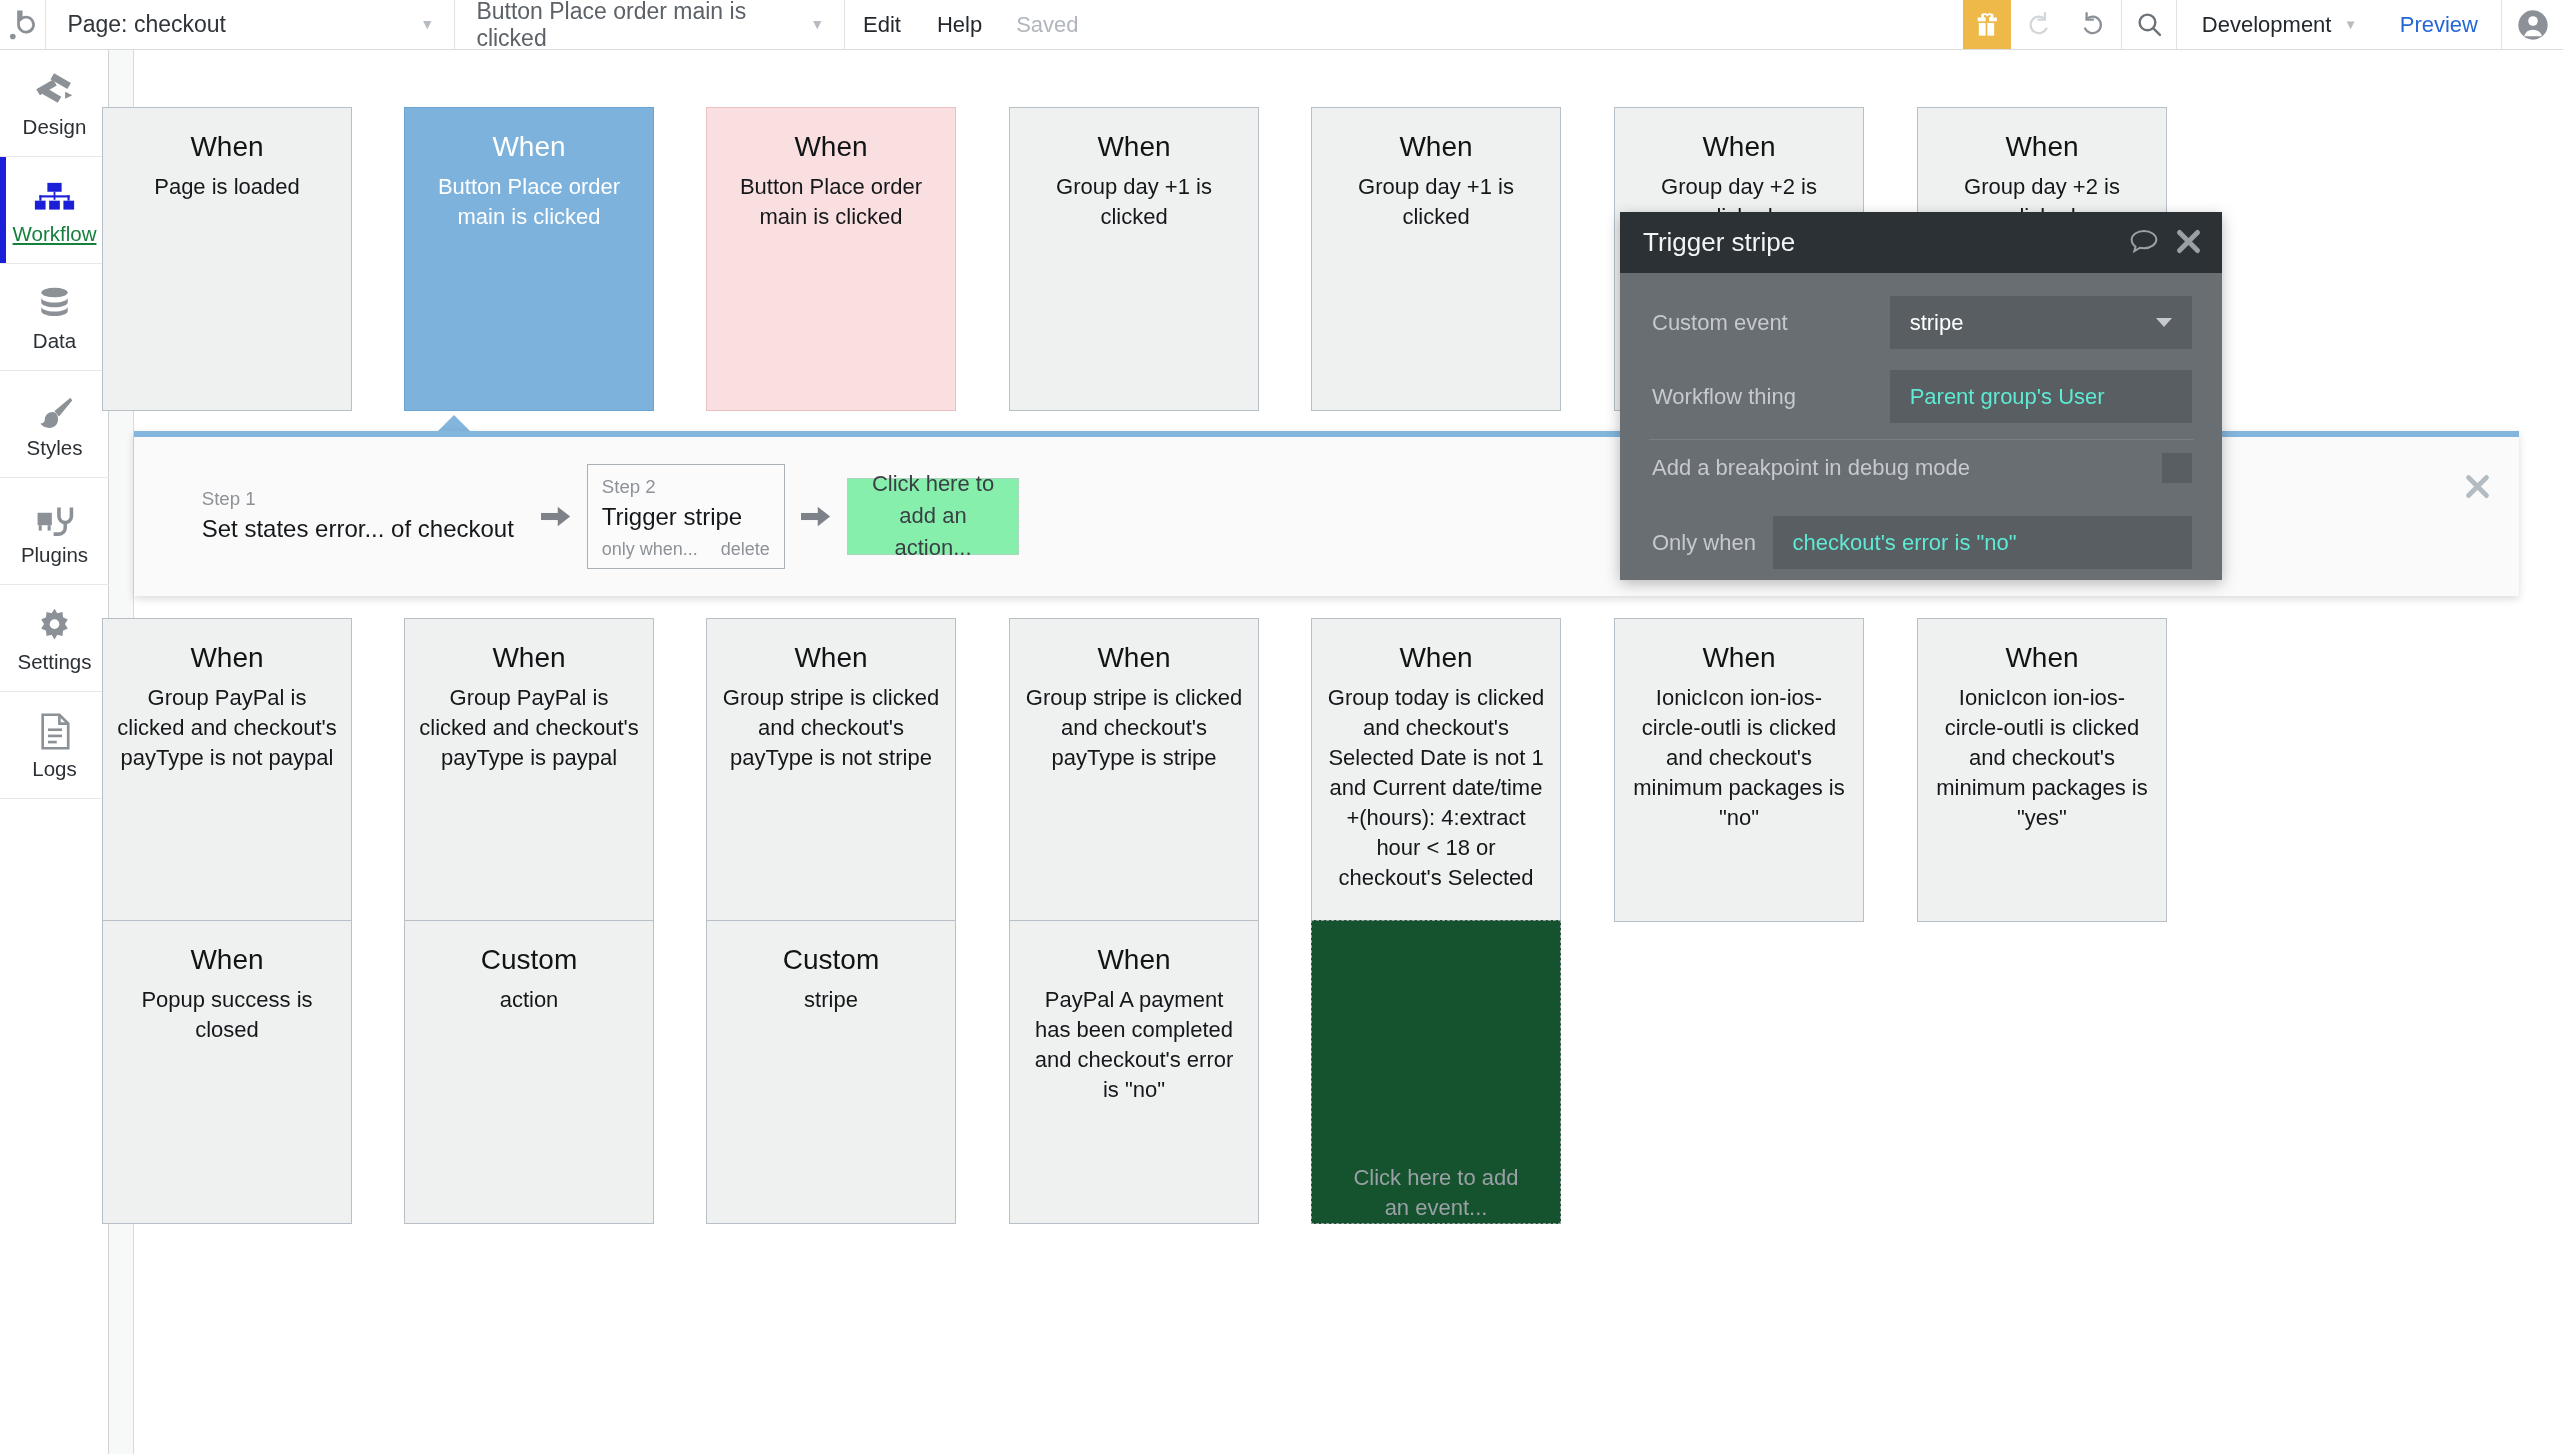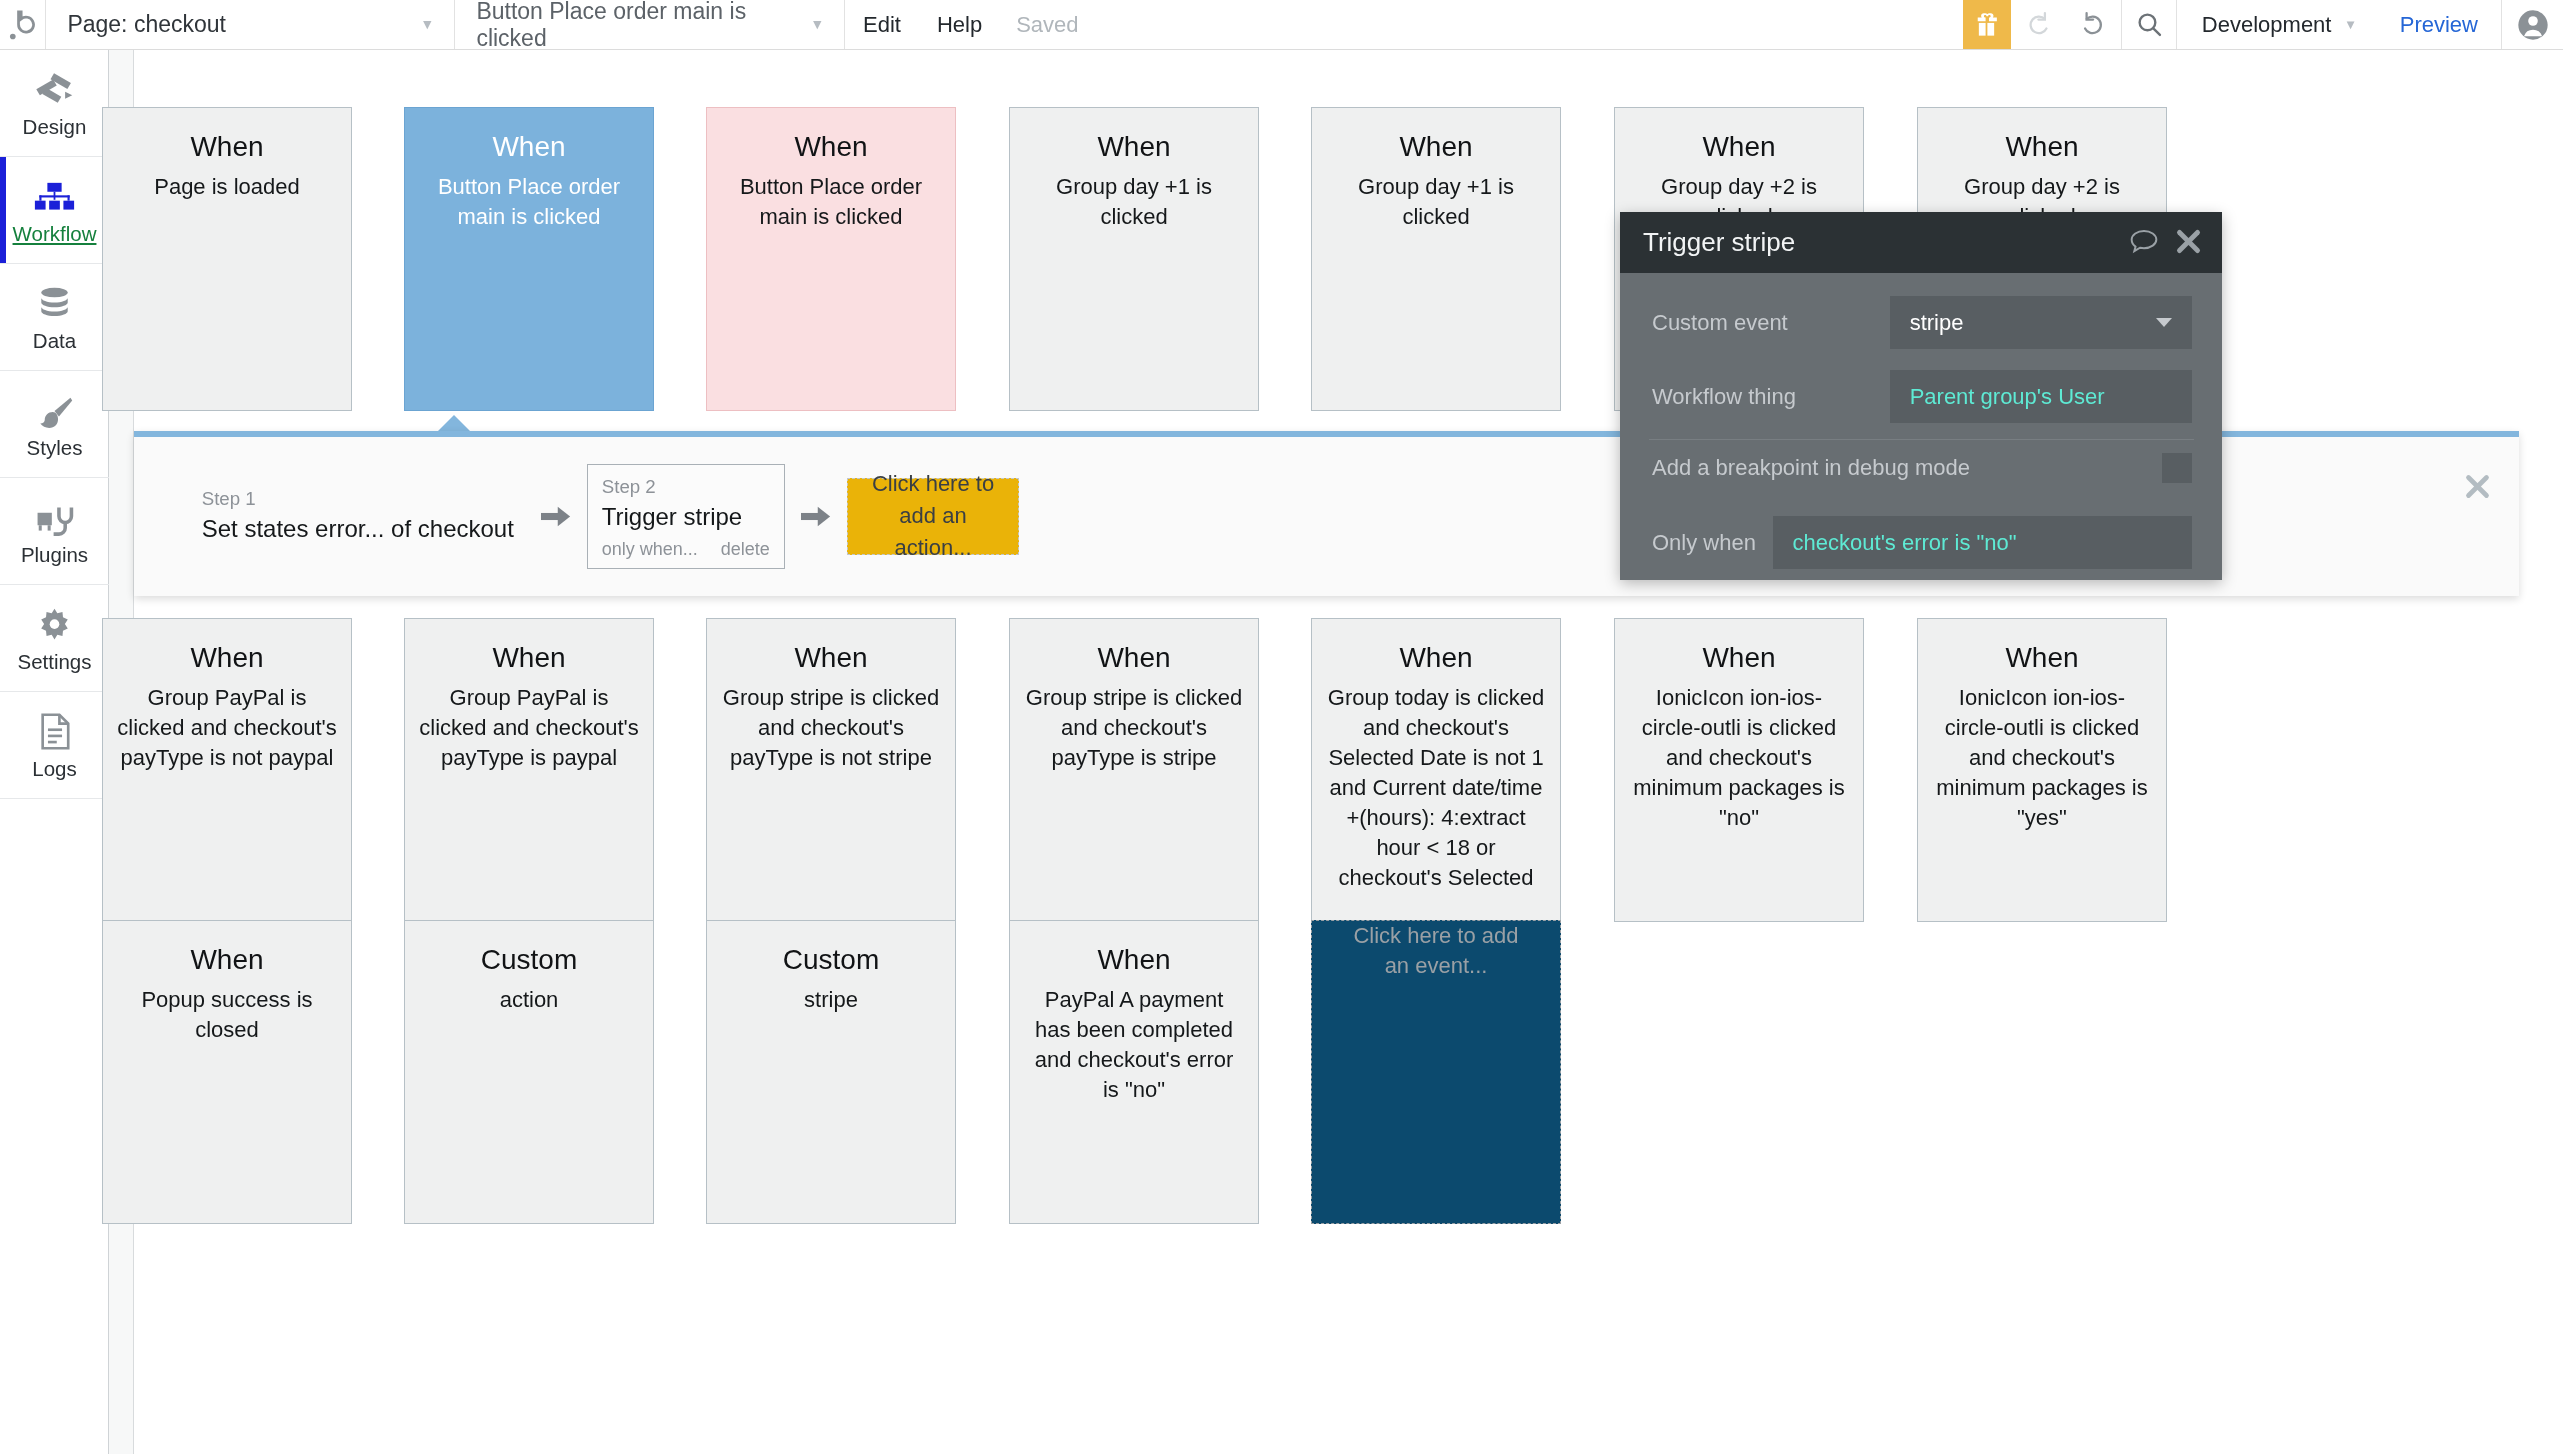--- a/index.html
+++ b/index.html
@@ -125,22 +125,22 @@
     font-size: 22px; color: #15181a; line-height: 1.36;
   }
   .card.selected {
     background: #7cb2dc; border-color: #6ba4d2;
   }
   .card.selected .c-title, .card.selected .c-desc { color: #ffffff; }
   .card.error {
     background: #fadfe1; border-color: #edbfc2;
   }
   .card.ghost {
-    background: #0c4a6e; border: 1.8px dashed #9aa0a5;
-    display: flex; align-items: flex-start; justify-content: center;
+    background: #14532d; border: 1.8px dashed #9aa0a5;
+    display: flex; align-items: flex-end; justify-content: center;
     padding: 0 30px;
   }
   .card.ghost .c-desc { color: #9aa0a5; font-size: 22px; }
 
   
   #actionbar {
     position: absolute; left: 0px; top: 381px;
     width: 2385px; height: 165px;
     background: #fafafa;
     border-top: 6.2px solid #83b6dd;
@@ -165,21 +165,21 @@
   .step .s-meta { font-size: 18px; color: #8d9298; margin-top: 3.6px; display: flex; gap: 23px; }
   .step.boxed {
     border: 0.9px solid #a9b0b6; background: #fbfbfb;
     padding: 9px 14.2px 8px 14.2px;
     min-width: 109px;
   }
   .arrow-ico {
     margin: 0 16px; display: flex; align-items: center;
   }
   .step.addaction {
-    border: 1.8px dashed #c3c7ca; background: #eab308;
+    border: 1.8px dashed #c3c7ca; background: #86efac;
     width: 172px; height: 77px;
     display: flex; align-items: center; justify-content: center;
     padding: 0 10.7px; text-align: center;
   }
   .step.addaction .s-title { font-size: 22px; color: #3a3f44; }
   #ab-close {
     position: absolute; right: 28.5px; top: 36px;
   }
 
   

